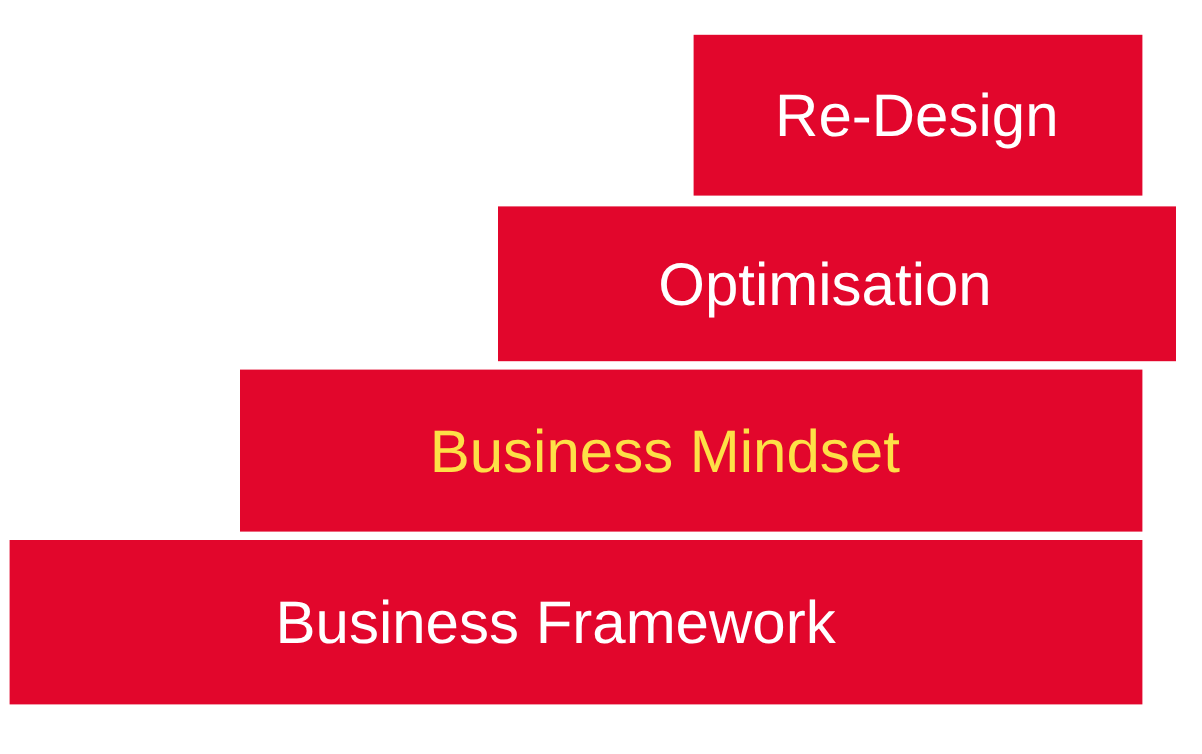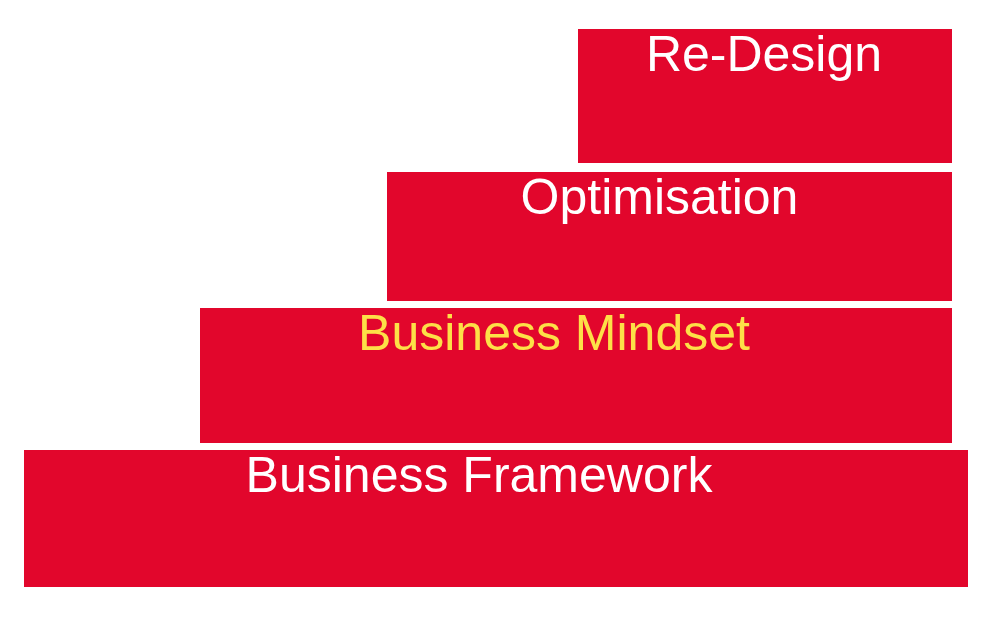--- a/index.html
+++ b/index.html
@@ -16,55 +16,56 @@
   }
   #stage {
     position: relative;
     width: 1002px;
     height: 628px;
     background: #ffffff;
   }
   .step {
     position: absolute;
     display: flex;
+    align-items: center;
     justify-content: center;
     box-sizing: border-box;
     background: #e2062c;
   }
   .step-label {
     color: #ffffff;
     font-family: "Liberation Sans", sans-serif;
     font-weight: 400;
     font-size: 50px;
     line-height: 1;
     letter-spacing: 0px;
     white-space: nowrap;
     text-align: center;
   }
   
   #step-1 { left: 578px; top: 29px;  width: 374px; height: 134px; }
   #step-2 { left: 387px; top: 172px; width: 565px; height: 129px; }
   #step-3 { left: 200px; top: 308px; width: 752px; height: 135px; }
-  #step-4 { left: 24px;   top: 450px; width: 944px; height: 137px; }
+  #step-4 { left: 8px;   top: 450px; width: 944px; height: 137px; }
 
   #step-3 .step-label { transform: translateX(-22px); }
   #step-4 .step-label { transform: translateX(-17px); }
   #step-2 .step-label { transform: translateX(-10px); }
   #step-1 .step-label { transform: translateX(-1px); }
 </style>
 </head>
 <body style="background: rgb(255, 255, 255);">
 
 <div id="stage" style="background: rgb(255, 255, 255);">
 
   <div class="step" id="step-1" style="background: rgb(226, 6, 44);">
     <span class="step-label" style="color: rgb(255, 255, 255);">Re-Design</span>
   </div>
 
-  <div class="step" id="step-2" style="background: rgb(226, 6, 44);">
+  <div class="step" id="step-2" style="background: rgb(226, 6, 44); margin-left: 28px;">
     <span class="step-label" style="color: rgb(255, 255, 255);">Optimisation</span>
   </div>
 
   <div class="step" id="step-3" style="background: rgb(226, 6, 44);">
     <span class="step-label" style="color: #fde047;">Business Mindset</span>
   </div>
 
   <div class="step" id="step-4" style="background: rgb(226, 6, 44);">
     <span class="step-label" style="color: rgb(255, 255, 255);">Business Framework</span>
   </div>

